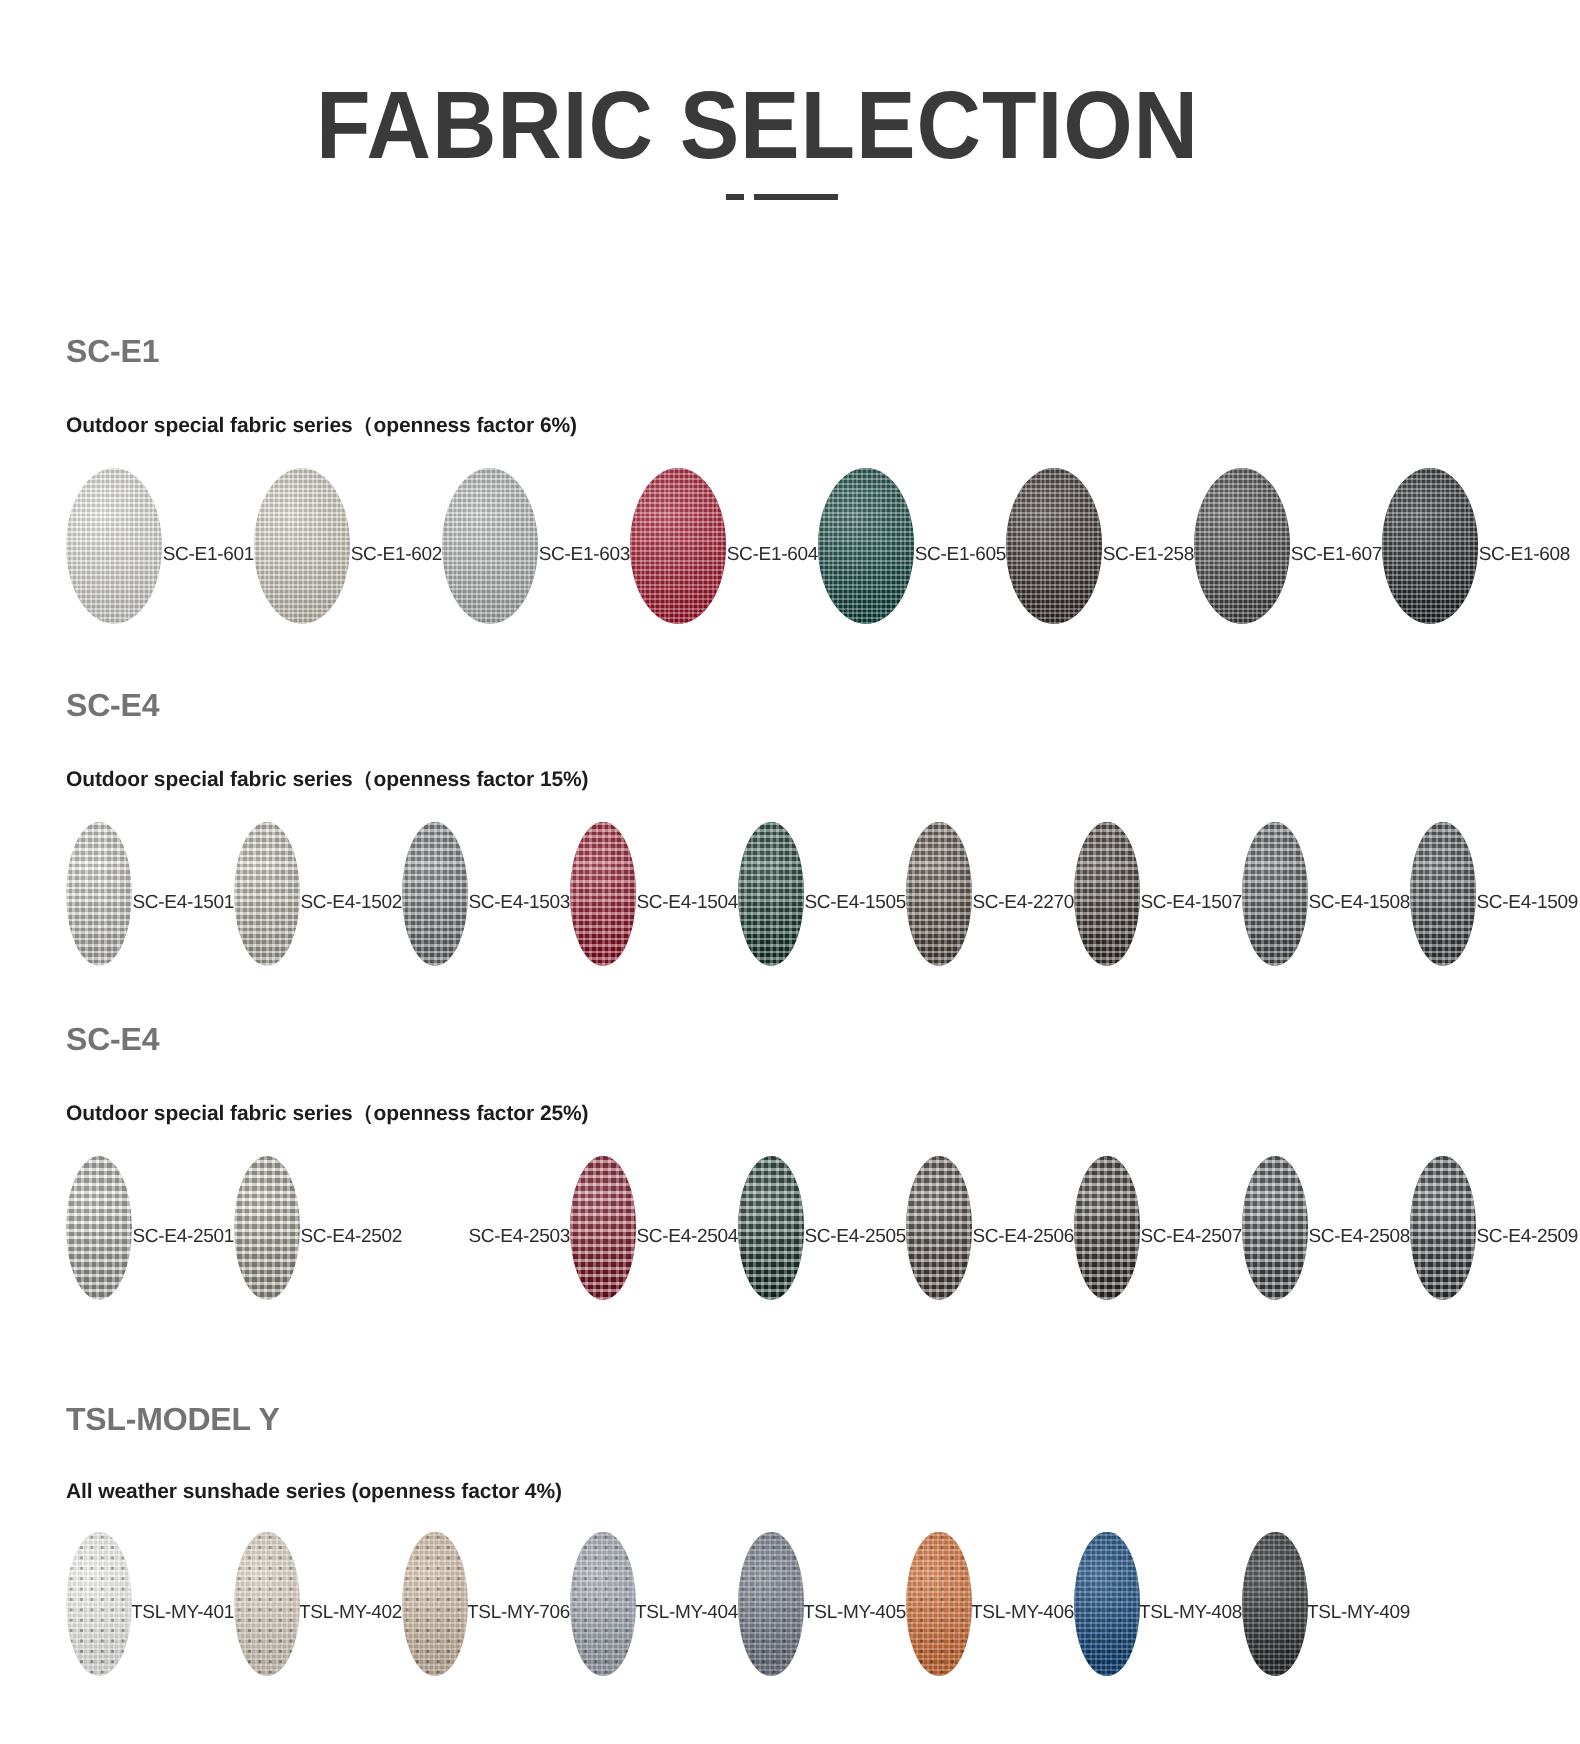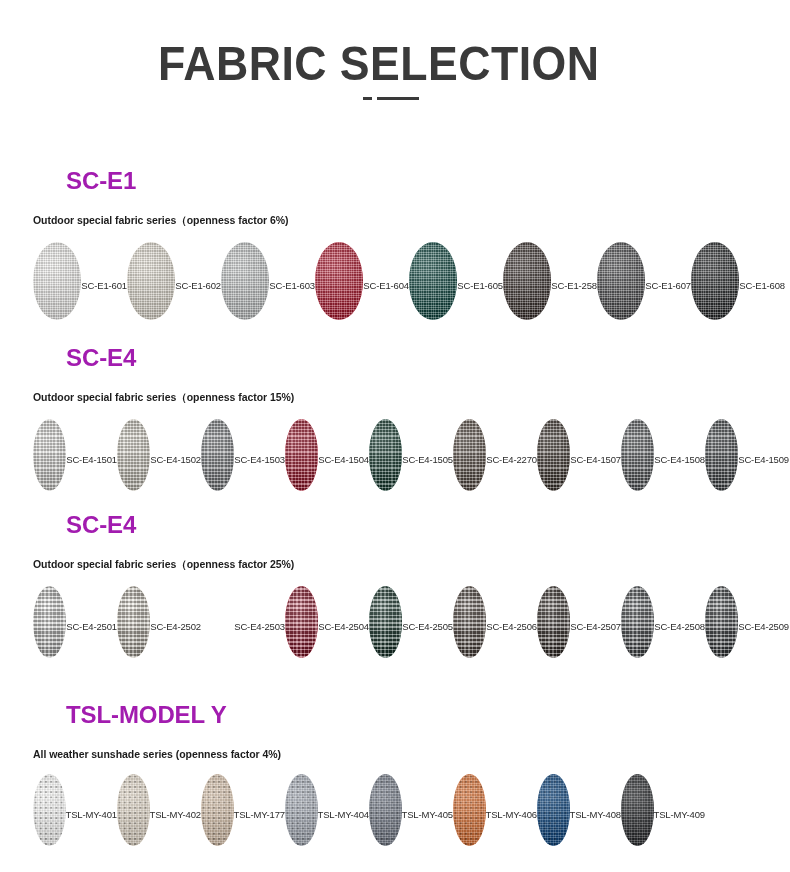--- a/index.html
+++ b/index.html
@@ -30,27 +30,26 @@
     transform-origin: left center;
     white-space: nowrap;
   }
   .header-rule { display: flex; align-items: center; gap: 5px; margin-right: 8px; }
   .header-rule .dash-sm { width: 9px;  height: 3px; background: #3a3a3a; }
   .header-rule .dash-lg { width: 42px; height: 3px; background: #3a3a3a; }
 
   
   .section { position: absolute; left: 33px; width: 740px; }
   .sec-title {
-    font-size: 24px;
+    font-size: 16px;
     font-weight: 700;
-    color: #a21caf;
+    color: #737373;
     letter-spacing: -0.1px;
     line-height: 1.1;
     white-space: nowrap;
-    margin-left: 33px;
   }
   .sec-sub {
     font-size: 10.5px;
     font-weight: 700;
     color: #1c1c1c;
     margin-top: 20px;
     letter-spacing: -0.05px;
     white-space: nowrap;
   }
 
@@ -350,21 +349,21 @@
             <div class="weave"></div>
             <div class="shade"></div>
           </div>
           <div class="swatch-label">TSL-MY-402</div>
         </div>
         <div class="swatch-cell">
           <div class="swatch w-dot" style="background: rgb(217, 196, 174);">
             <div class="weave"></div>
             <div class="shade"></div>
           </div>
-          <div class="swatch-label">TSL-MY-177</div>
+          <div class="swatch-label">TSL-MY-706</div>
         </div>
         <div class="swatch-cell">
           <div class="swatch w-dot" style="background: rgb(168, 174, 184);">
             <div class="weave"></div>
             <div class="shade"></div>
           </div>
           <div class="swatch-label">TSL-MY-404</div>
         </div>
         <div class="swatch-cell">
           <div class="swatch w-dot" style="background: rgb(119, 126, 138);">

